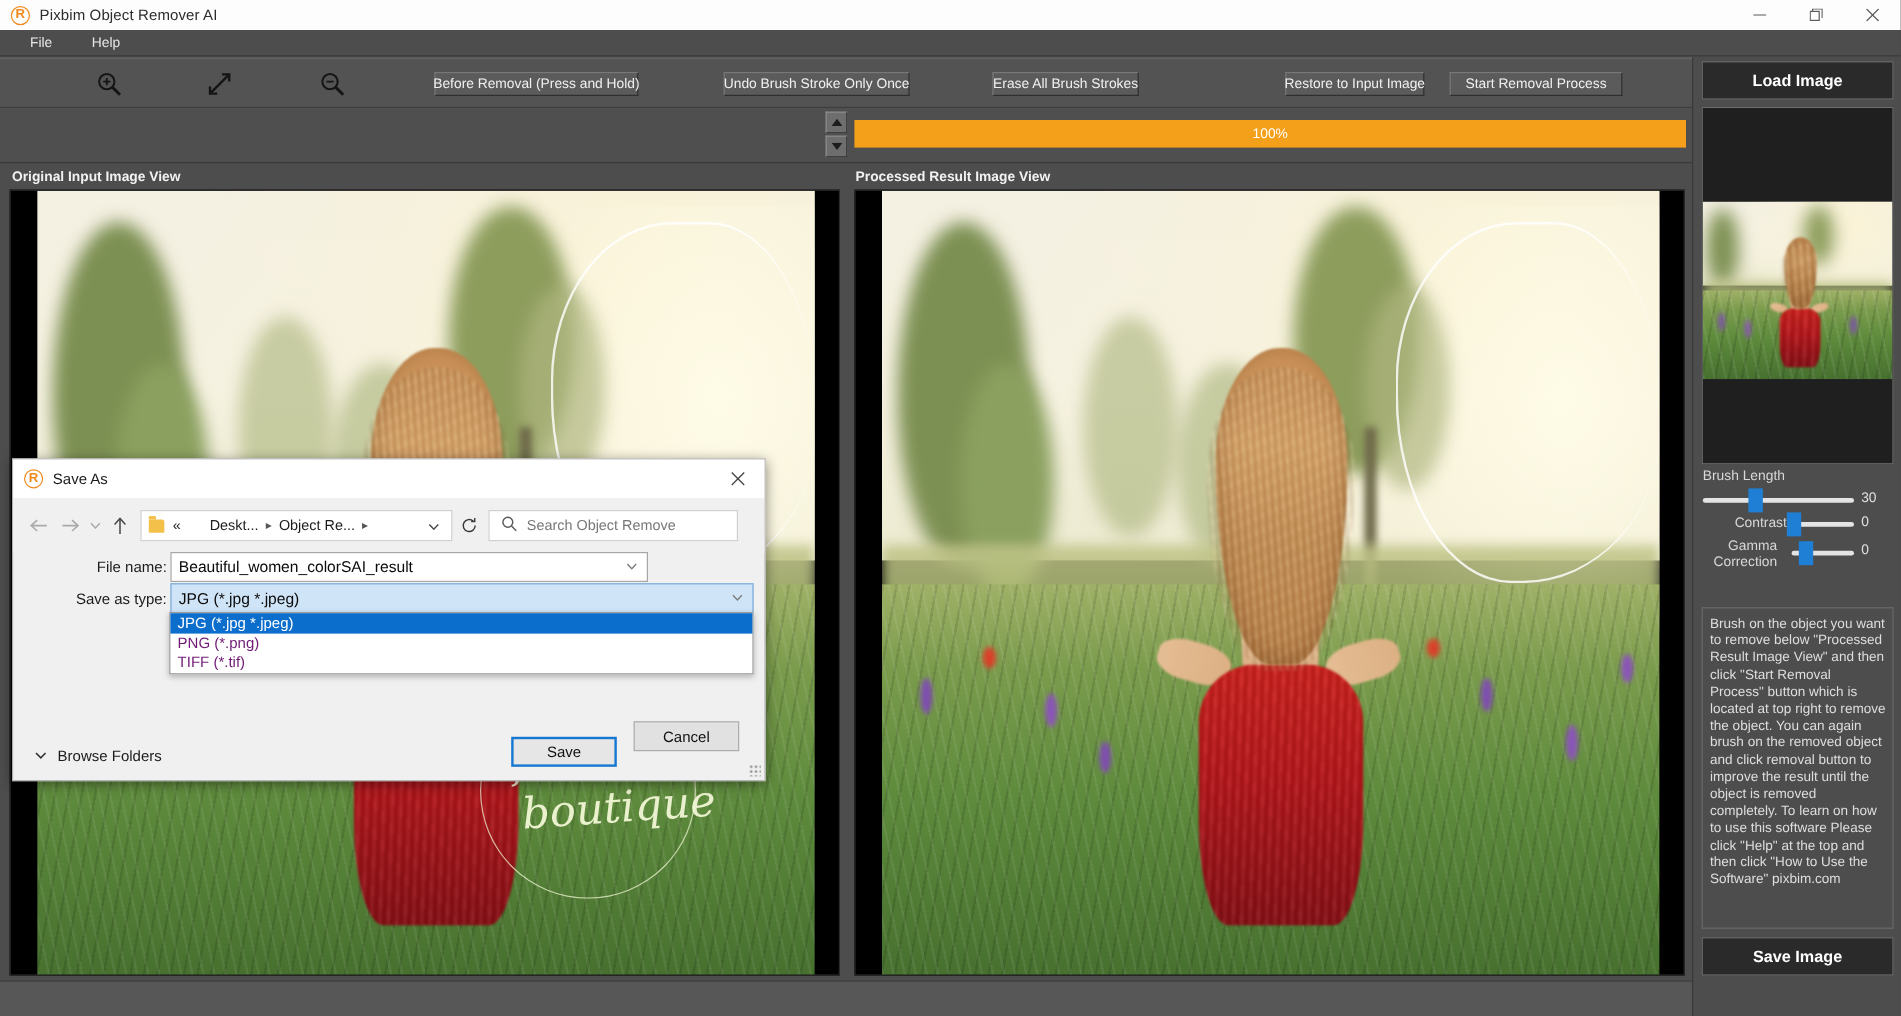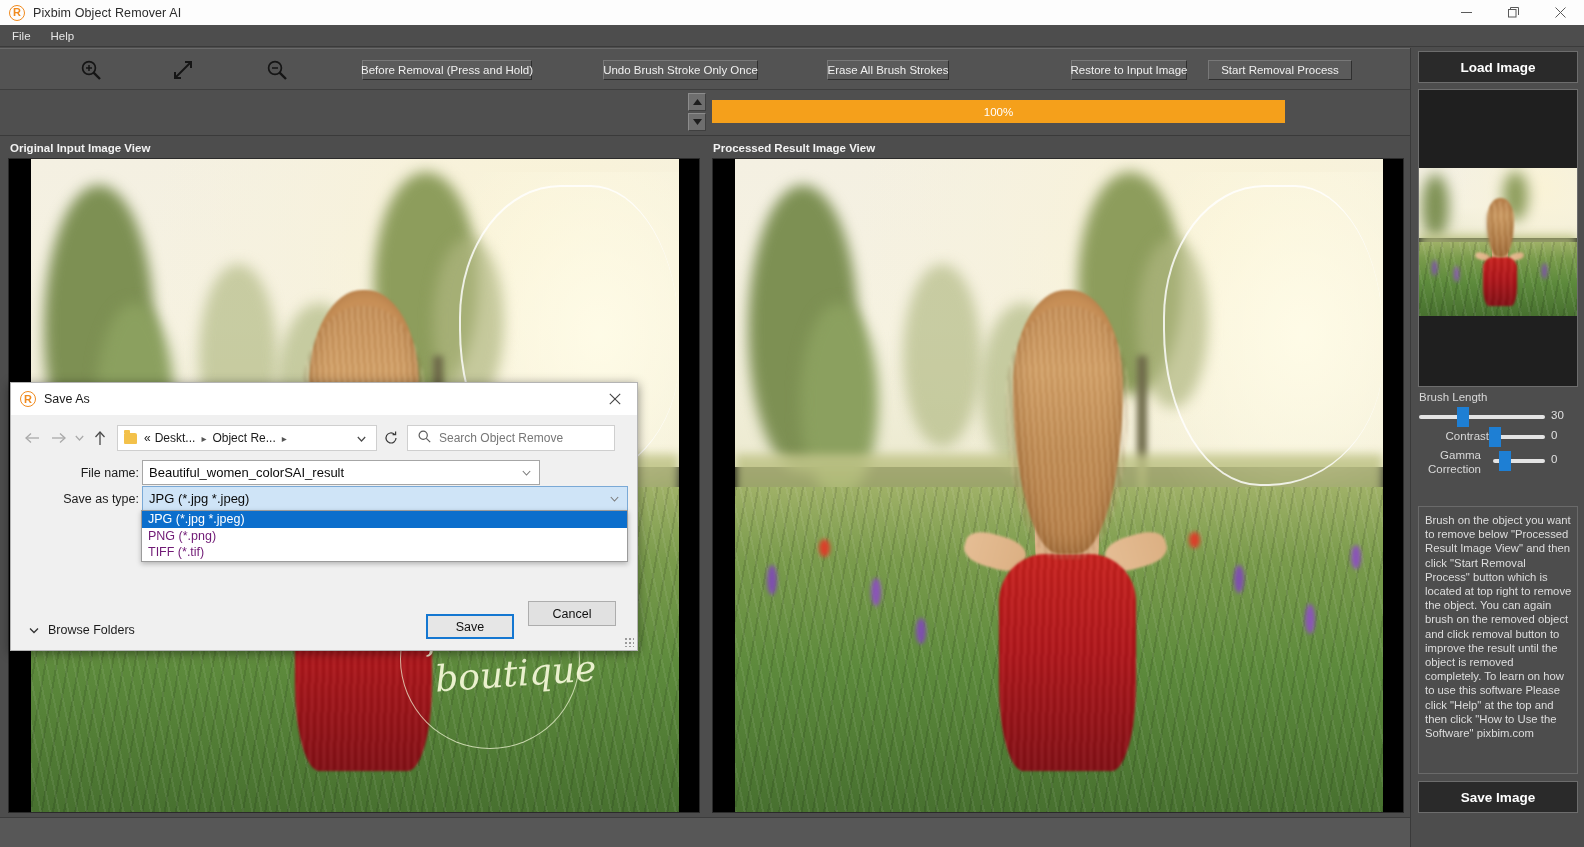--- a/index.html
+++ b/index.html
@@ -41,21 +41,21 @@
 
   
   .menubar {
     position: absolute; left:0; top:25px; width:1584px; height:22px;
     background: #4d4d4d;
     display: flex; align-items: center;
     border-bottom: 1px solid #3b3b3b;
   }
   .menu-item {
     font-size: 11.5px; color: #e6e6e6;
-    padding: 2px 8px; margin-left: 4px;
+    padding: 2px 8px; margin-left: 17px;
   }
 
   
   .toolbar {
     position: absolute; left: 0; top: 48px; width: 1410px; height: 42px;
     background: #535353;
     border-top: 1px solid #6a6a6a;
     border-bottom: 1px solid #3e3e3e;
   }
   .tool-icon {
@@ -95,21 +95,21 @@
     display: flex; flex-direction: column; gap: 2px;
   }
   .spin-btn {
     flex: 1; background: #6e6e6e;
     border: 1px solid #8c8c8c;
     border-right-color: #3f3f3f; border-bottom-color: #3f3f3f;
     display: flex; align-items: center; justify-content: center;
     color: #1d1d1d; font-size: 7px;
   }
   .progress-wrap {
-    position: absolute; left: 712px; top: 10px; width: 573px; height: 23px;
+    position: absolute; left: 712px; top: 10px; width: 693px; height: 23px;
     background: #3e3e3e;
   }
   .progress-fill {
     height: 100%; background: #f5a01b;
     display: flex; align-items: center; justify-content: center;
     color: #ffffff; font-size: 11.5px;
   }
 
   
   .viewlabel {
@@ -624,21 +624,21 @@
       <div class="navbtn up">
         <svg width="12" height="15" viewBox="0 0 12 15">
             <polyline points="1.5,6 6,1 10.5,6" fill="none" stroke="currentColor" stroke-width="1.3"></polyline>
             <line x1="6" y1="1" x2="6" y2="14" stroke="currentColor" stroke-width="1.3"></line>
           </svg>
       </div>
 
       <div class="crumbbar">
         <div class="crumb-folder"></div>
         <span>«</span>
-        <span style="margin-left:4px">Deskt...</span>
+        <span style="margin-left:24px">Deskt...</span>
         <span class="crumb-sep">▸</span>
         <span>Object Re...</span>
         <span class="crumb-sep">▸</span>
         <span class="crumb-caret">
           <svg width="9" height="6" viewBox="0 0 9 6">
               <polyline points="0.8,1 4.5,5 8.2,1" fill="none" stroke="currentColor" stroke-width="1.2"></polyline>
             </svg>
         </span>
       </div>
 

